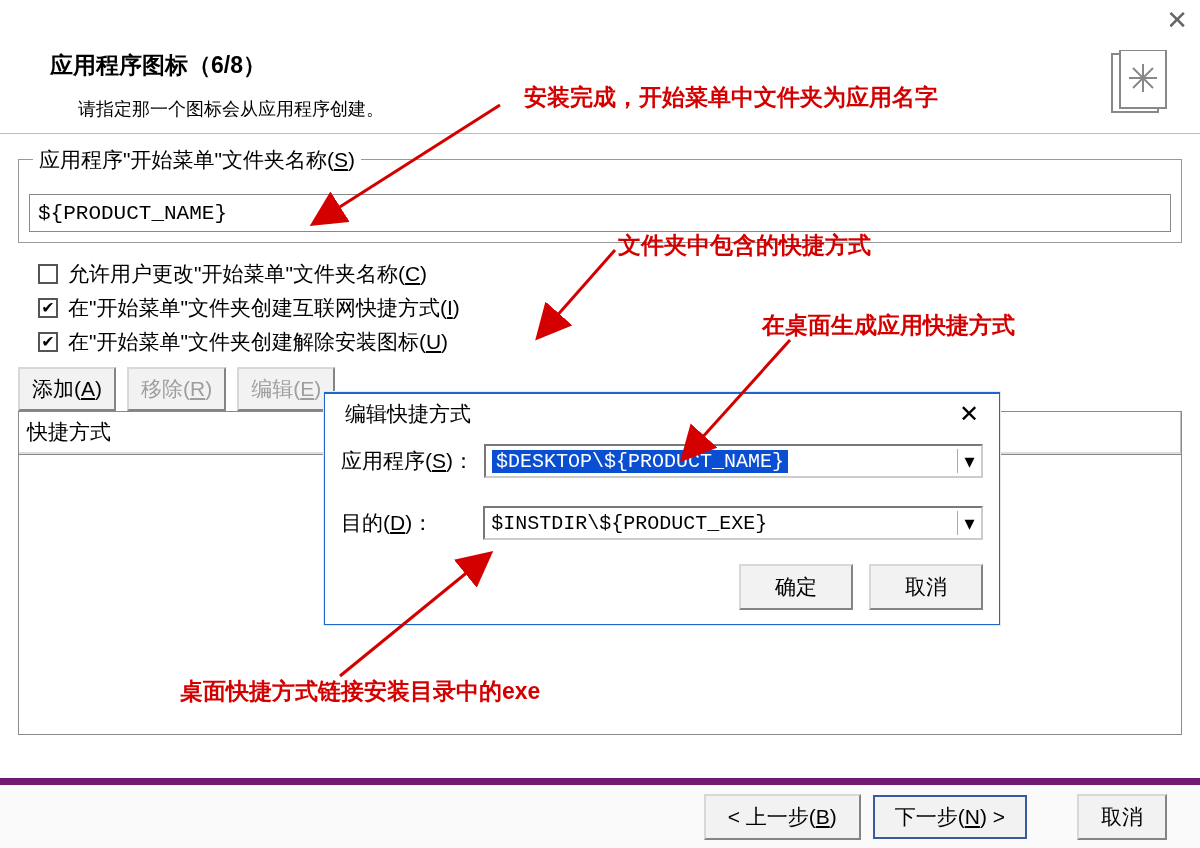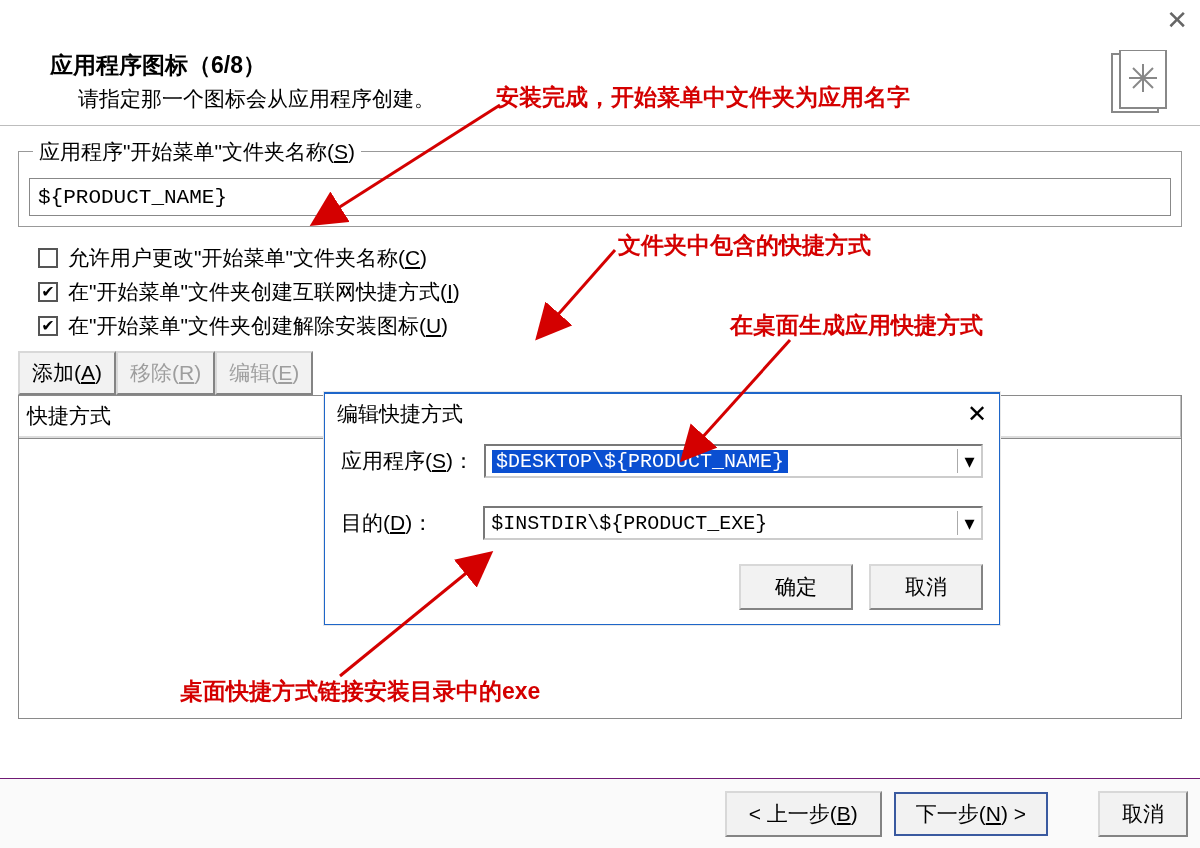--- a/index.html
+++ b/index.html
@@ -6,55 +6,55 @@
   html, body { margin: 0; padding: 0; font-family: "Microsoft YaHei", "SimSun", sans-serif; font-size: 18px; color: #000; }
   body { width: 1200px; height: 848px; background: #fff; position: relative; overflow: hidden; }
 
   
   .titlebar { height: 40px; display: flex; align-items: center; padding: 0 12px; color: #7a7a7a; font-size: 22px; }
   .titlebar .close { margin-left: auto; font-size: 26px; color: #666; cursor: default; }
 
   
   .header { padding: 10px 40px 6px 50px; position: relative; }
   .header .title { font-weight: bold; font-size: 23px; }
-  .header .subtitle { font-size: 21px; margin-left: 28px; margin-top: 4px; font-family: Liberation Serif, serif; }
+  .header .subtitle { font-size: 18px; margin-left: 28px; margin-top: 16px; font-family: Liberation Serif, serif; }
   .header .docicon { position: absolute; right: 30px; top: 10px; width: 62px; height: 70px; }
 
   .hr { border-top: 1px solid #bdbdbd; border-bottom: 1px solid #fff; height: 0; margin: 6px 0 0 0; }
 
   
   .groupbox { border: 1px solid #999; margin: 24px 18px 10px 18px; padding: 0 10px 10px 10px; position: relative; }
   .groupbox .legend { position: absolute; top: -14px; left: 14px; background: #fff; padding: 0 6px; font-size: 21px; }
   .groupbox .legend .ul { text-decoration: underline; }
 
-  .textfield { width: 100%; height: 38px; border: 1px solid #888; background: #fff; font-family: "Courier New", monospace; font-size: 21px; padding: 4px 8px; margin-top: 26px; display: flex; align-items: center; }
+  .textfield { width: 100%; height: 38px; border: 1px solid #888; background: #fff; font-family: "Courier New", monospace; font-size: 21px; padding: 4px 8px; margin-top: 34px; display: flex; align-items: center; }
 
   
   .checks { margin: 14px 30px 8px 38px; }
   .checkrow { display: flex; align-items: center; gap: 10px; font-size: 21px; line-height: 34px; }
   .cbox { width: 20px; height: 20px; border: 2px solid #555; display: inline-flex; align-items: center; justify-content: center; font-size: 16px; background: #fff; }
   .ul { text-decoration: underline; }
 
   
-  .tabrow { margin: 6px 18px 0 18px; display: flex; gap: 0; }
+  .tabrow { margin: 6px 18px 0 18px; display: flex; gap: 11px; }
   .tabbtn { border: 2px outset #d8d8d8; background: #f2f2f2; padding: 6px 12px; font-size: 21px; }
   .tabbtn.disabled { color: #9e9e9e; }
   .listheader { margin: 0 18px; border: 1px solid #8a8a8a; border-top: 1px solid #8a8a8a; }
   .listheader .colhead { background: #fff; border-right: 1px solid #c0c0c0; padding: 6px 8px; font-size: 21px; border-bottom: 2px inset #ddd; }
   .listbody { margin: 0 18px; height: 280px; border: 1px solid #8a8a8a; border-top: none; background: #fff; }
 
   
-  .bottombar { position: absolute; left: 0; right: 0; bottom: 0; height: 70px; border-top: 1px solid #701a75; display: flex; justify-content: flex-end; align-items: center; gap: 12px; padding-right: 12px; background: #fafafa; }
+  .bottombar { position: absolute; left: 0; right: 0; bottom: 0; height: 70px; border-top: 7px solid #701a75; display: flex; justify-content: flex-end; align-items: center; gap: 12px; padding-right: 33px; background: #fafafa; }
   .winbtn { border: 2px outset #d8d8d8; background: #f2f2f2; padding: 7px 22px; font-size: 21px; }
   .winbtn .ul { text-decoration: underline; }
   .winbtn.default { border: 2px solid #3a5aa0; padding: 6px 20px; }
 
   
   .modal { position: absolute; left: 324px; top: 392px; width: 676px; border: 1px solid #1e66c9; border-top: 2px solid #1e66c9; background: #fff; box-shadow: 0 0 0 1px #e8e8e8; }
-  .modal .mtitle { display: flex; align-items: center; justify-content: space-between; padding: 6px 12px; font-size: 21px; }
+  .modal .mtitle { display: flex; align-items: center; justify-content: space-between; padding: 6px 20px; font-size: 21px; }
   .modal .mclose { font-size: 24px; }
   .modal .mrow { display: flex; align-items: center; padding: 10px 16px 6px 16px; gap: 10px; }
   .modal label { font-size: 21px; white-space: nowrap; }
   .modal .combo { flex: 1; display: flex; border: 2px inset #ccc; background: #fff; height: 34px; align-items: center; font-family: "Courier New", monospace; font-size: 20px; padding-left: 6px; }
   .modal .combo .sel { background: #0a4fd1; color: #fff; padding: 0 4px; }
   .modal .combo .dd { margin-left: auto; width: 24px; text-align: center; border-left: 1px solid #aaa; font-family: sans-serif; }
   .modal .mbtns { display: flex; justify-content: flex-end; gap: 16px; padding: 18px 16px 14px 4px; }
 
   
   .anno { position: absolute; color: #d40000; font-weight: bold; font-size: 23px; pointer-events: none; }
@@ -143,23 +143,23 @@
       <span>$INSTDIR\${PRODUCT_EXE}</span>
       <span class="dd">▾</span>
     </div>
   </div>
   <div class="mbtns">
     <div class="winbtn" style="padding:7px 34px;">确定</div>
     <div class="winbtn" style="padding:7px 34px;">取消</div>
   </div>
 </div>
 
-<div class="anno" style="left:496px; top:82px;text-align:center;">安装完成，开始菜单中文件夹为应用名字</div>
+<div class="anno" style="left:524px; top:82px;text-align:center;">安装完成，开始菜单中文件夹为应用名字</div>
 <div class="anno" style="left:618px; top:230px;">文件夹中包含的快捷方式</div>
-<div class="anno" style="left:730px; top:310px;">在桌面生成应用快捷方式</div>
+<div class="anno" style="left:762px; top:310px;">在桌面生成应用快捷方式</div>
 <div class="anno" style="left:180px; top:676px;">桌面快捷方式链接安装目录中的exe</div>
 
 <svg class="arrows">
   <defs>
     <marker id="ah" markerWidth="14" markerHeight="14" refX="2" refY="6" orient="auto">
       <polygon points="0,0 12,6 0,12" fill="#d40000"></polygon>
     </marker>
   </defs>
 
   <line x1="500" y1="105" x2="335" y2="210" stroke="#d40000" stroke-width="3" marker-end="url(#ah)"></line>

